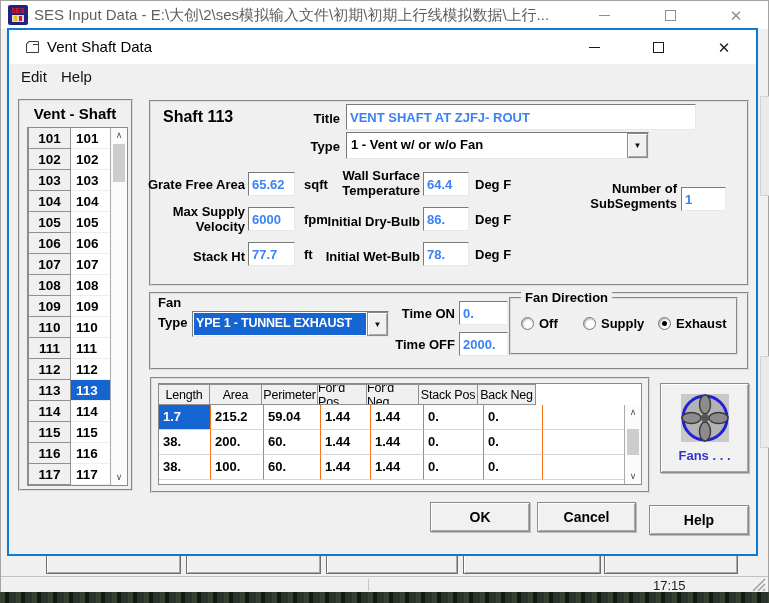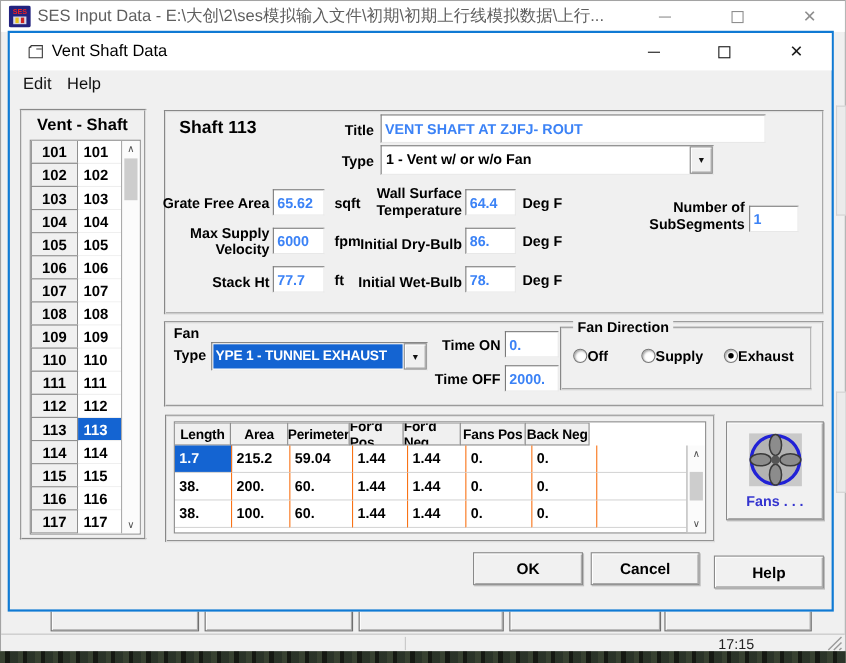--- a/index.html
+++ b/index.html
@@ -87,36 +87,36 @@
     border-left:1px solid #ababab; }
   .scroll-arrow { position:absolute; left:0; width:16px; height:15px; line-height:15px;
     font-size:9px; color:#505050; text-align:center; }
   .scroll-thumb { position:absolute; left:2px; width:12px; background:#cdcdcd; }
 
   
   .tableframe { background:#fff; border:1px solid #8a8a8a; overflow:hidden; }
   .thead { display:flex; position:absolute; left:0; top:0; right:17px; }
   .thead-cell { background:#f0f0f0; border:1px solid #8f8f8f; margin-left:-1px; height:21px;
     display:flex; align-items:center; justify-content:center;
-    font-size:12.5px; font-weight:700; letter-spacing:-0.2px; overflow:hidden; }
+    font-size:12.5px; font-weight:400; letter-spacing:-0.2px; overflow:hidden; }
   .tbody { position:absolute; left:0; top:21px; right:17px; }
   .trow { display:flex; }
   .tcell { height:25px; line-height:24px; border-right:1px solid #f97316;
     border-bottom:1px solid #d6d6d6; font-size:13px; font-weight:700;
     padding-left:4px; white-space:nowrap; overflow:hidden; }
   .tcell.sel { background:var(--sel,#1464d2); color:#fff; }
   .tcell.filler { border-right:none; }
 
   
   .radio-opt { position:absolute; top:17px; display:flex; align-items:center; }
   .radio { width:13px; height:13px; border-radius:50%; background:#fff; border:1px solid #777;
     box-shadow:inset 1px 1px 2px rgba(0,0,0,.35); position:relative; }
   .radio.selected::after { content:""; position:absolute; left:3px; top:3px;
     width:5px; height:5px; border-radius:50%; background:#000; }
-  .radio-label { font-size:13px; font-weight:700; }
+  .radio-label { font-size:13px; font-weight:700; margin-left:5px; }
 
   .fans-label { color:var(--fanslbl,#3434cf); font-size:13px; font-weight:700; text-align:right; }
 </style>
 </head>
 <body>
 
 <div class="screen">
 
   <div class="abs outer-window">
     <div class="abs outer-titlebar">
@@ -337,21 +337,21 @@
     </div>
 
     <div class="abs etched" style="left:141px;top:347px;width:500px;height:116px;"></div>
     <div class="abs tableframe" style="left:149px;top:353px;width:484px;height:102px;">
       <div class="thead" id="table-head">
           <div class="thead-cell" style="width: 52px;">Length</div>
           <div class="thead-cell" style="width: 53px;">Area</div>
           <div class="thead-cell" style="width: 57px;">Perimeter</div>
           <div class="thead-cell" style="width: 50px;">For'd Pos</div>
           <div class="thead-cell" style="width: 53px;">For'd Neg</div>
-          <div class="thead-cell" style="width: 60px;">Fans Pos</div>
+          <div class="thead-cell" style="width: 60px;">Stack Pos</div>
           <div class="thead-cell" style="width: 59px;">Back Neg</div>
         </div>
       <div class="tbody" id="table-body">
           <div class="trow">
             <div class="tcell sel" style="width: 52px;">1.7</div>
             <div class="tcell" style="width: 53px;">215.2</div>
             <div class="tcell" style="width: 57px;">59.04</div>
             <div class="tcell" style="width: 50px;">1.44</div>
             <div class="tcell" style="width: 53px;">1.44</div>
             <div class="tcell" style="width: 60px;">0.</div>

